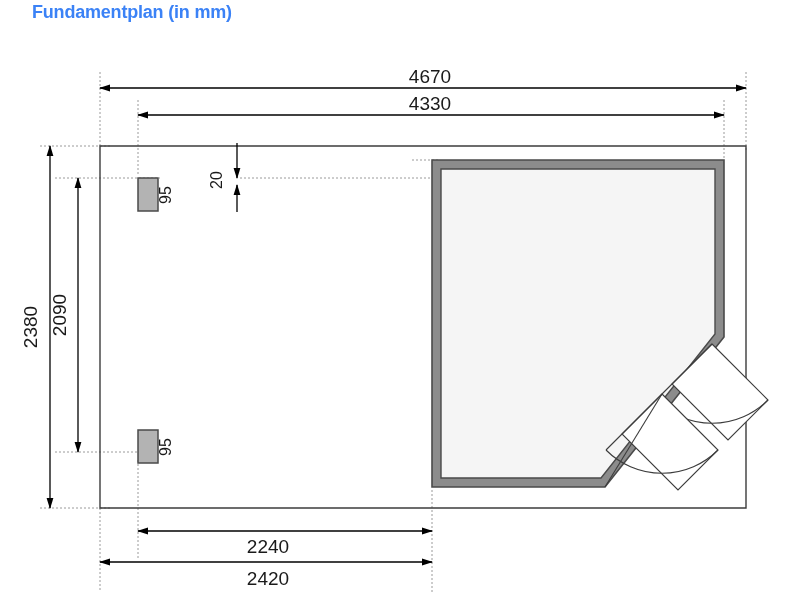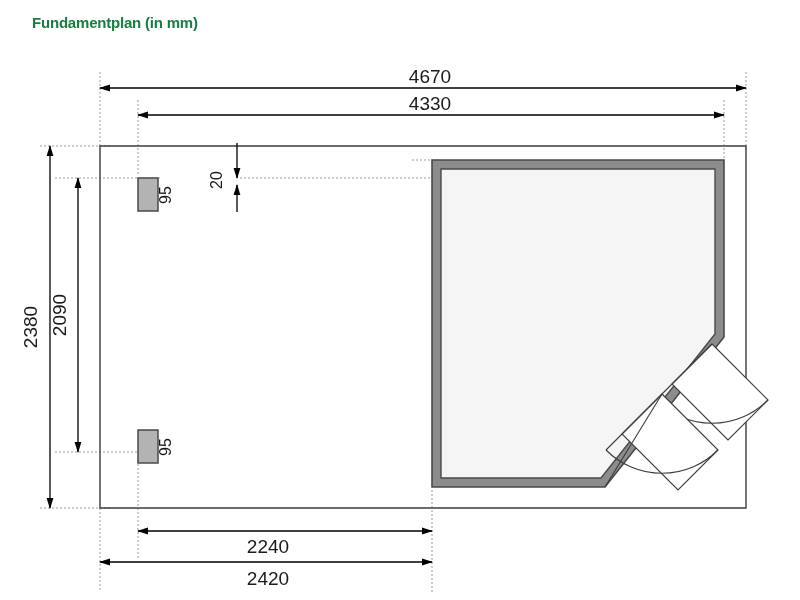--- a/index.html
+++ b/index.html
@@ -11,25 +11,25 @@
     width: 800px;
     height: 600px;
     font-family: "Liberation Sans", sans-serif;
     color: #1a1a1a;
     position: relative;
     overflow: hidden;
   }
   #plan-title {
     position: absolute;
     left: 32px;
-    top: 14px;
-    font-size: 15px;
+    top: 2px;
+    font-size: 18px;
     font-weight: bold;
     letter-spacing: -0.2px;
-    color: #15803d;
+    color: #3b82f6;
     white-space: nowrap;
   }
   #drawing-canvas {
     position: absolute;
     left: 0;
     top: 0;
     width: 800px;
     height: 600px;
   }
   .dim-text {

